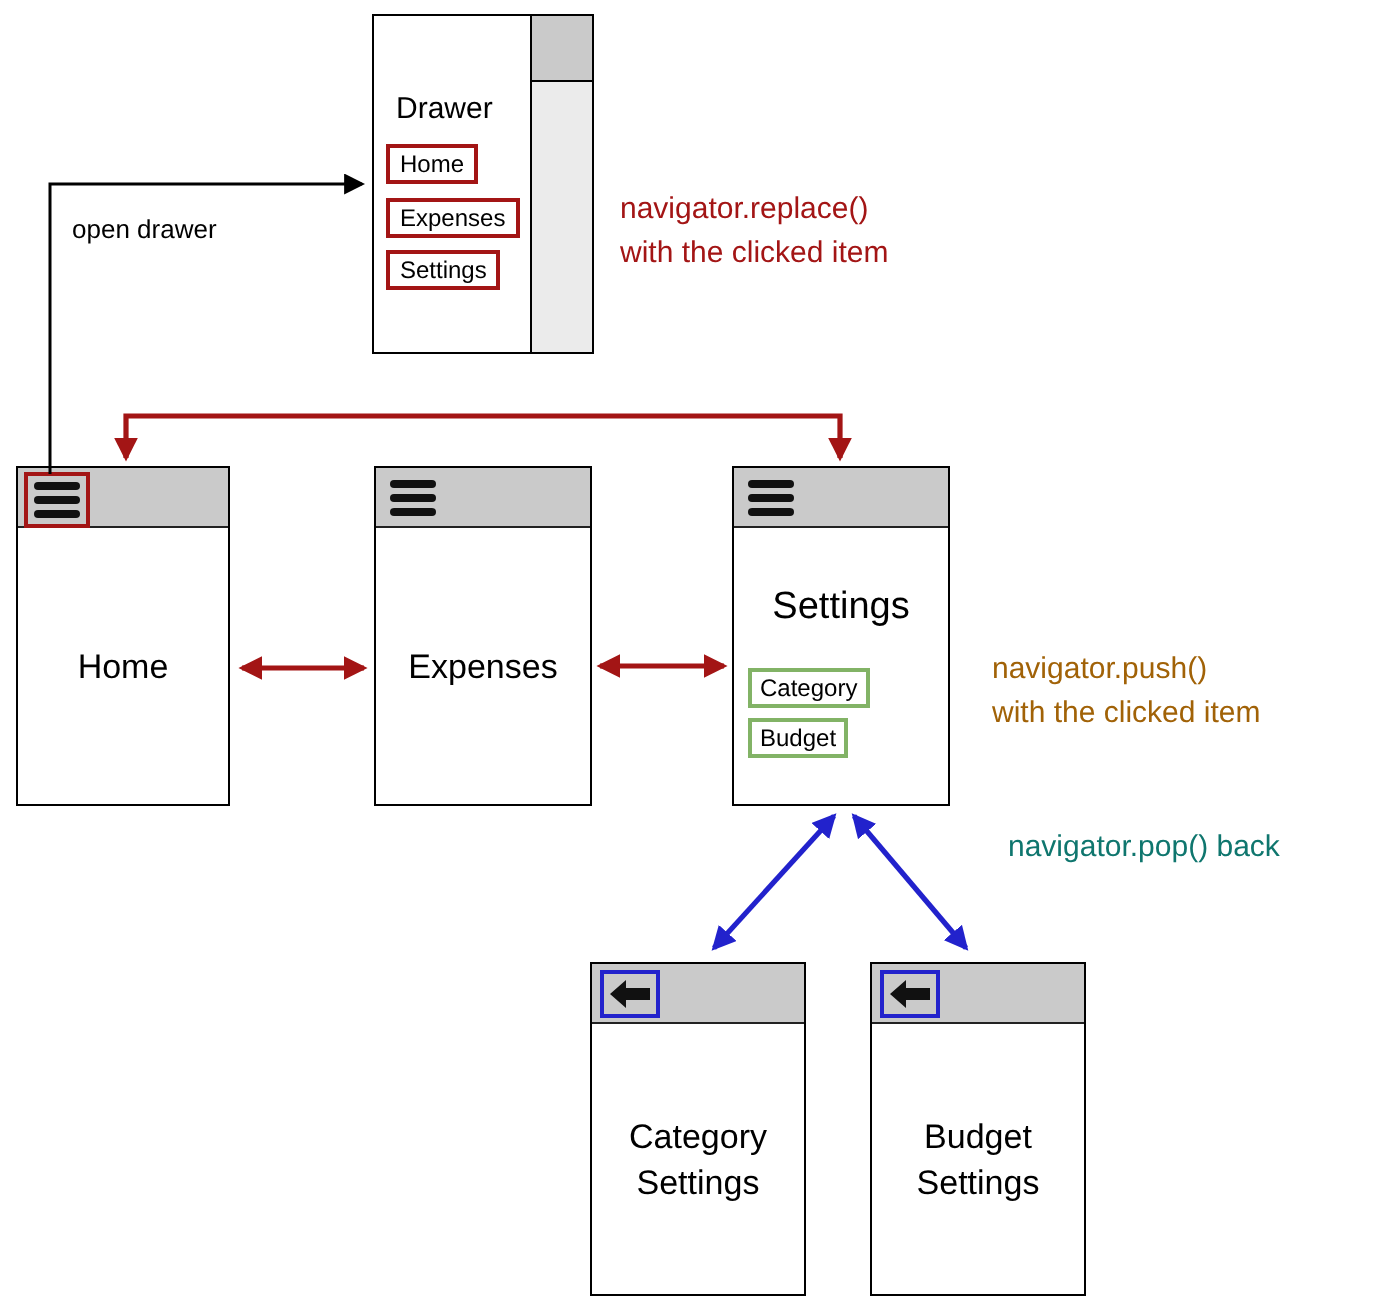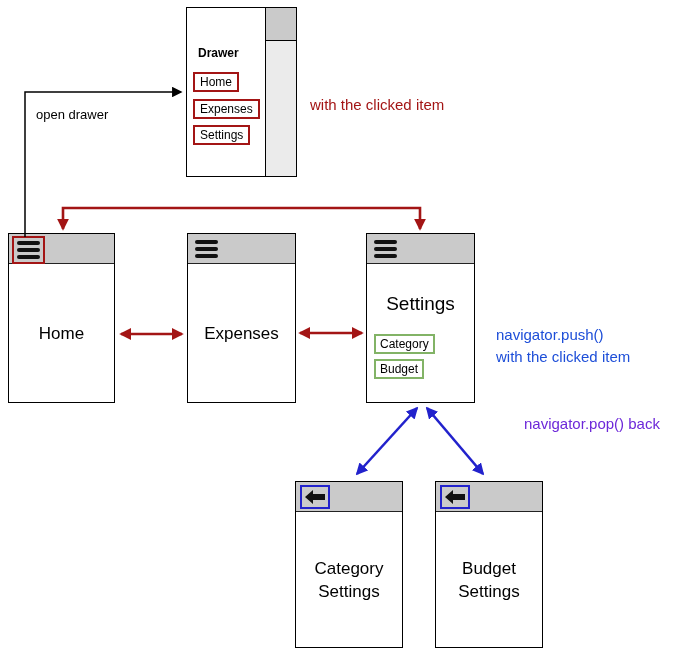--- a/index.html
+++ b/index.html
@@ -20,32 +20,32 @@
   .menu-redbox{position:absolute;left:3px;top:2px;border:2px solid #a31515;padding:3px 3px;background:transparent;}
   
   .back-box{position:absolute;left:4px;top:3px;border:2px solid #2222cc;width:26px;height:20px;
     display:flex;align-items:center;justify-content:center;background:transparent;}
   
   #drawer{position:absolute;left:186px;top:7px;width:111px;height:170px;background:#fff;
     border:1px solid #000;box-sizing:border-box;}
   #drawer-strip{position:absolute;right:0;top:0;bottom:0;width:30px;border-left:1px solid #000;}
   #drawer-strip .strip-appbar{height:32px;background:#cacaca;border-bottom:1px solid #000;}
   #drawer-strip .strip-body{position:absolute;top:33px;left:0;right:0;bottom:0;background:#ebebeb;}
-  .drawer-title{position:absolute;left:11px;top:38px;font-size:12px;font-weight:bold;}
+  .drawer-title{position:absolute;left:11px;top:38px;font-size:15px;font-weight:normal;}
   .drawer-item{position:absolute;left:6px;border:2px solid #a31515;background:#fff;
     padding:1px 5px;font-size:12px;line-height:14px;}
   
   .settings-title{margin-top:29px;font-size:19px;text-align:center;}
   .green-btn{position:absolute;left:7px;border:2px solid #82b366;background:#fff;
     padding:1px 4px;font-size:12px;line-height:14px;}
   
   .note{position:absolute;font-size:15px;line-height:22px;white-space:nowrap;}
   .note-red{color:#a31515;}
-  .note-green{color:#1d4ed8;}
-  .note-blue{color:#6d28d9;margin-left:20px;}
+  .note-green{color:#a16207;}
+  .note-blue{color:#0f766e;}
   .note-link{font-style:italic;text-decoration:underline;}
   .small-label{position:absolute;font-size:13px;color:#000;white-space:nowrap;margin-top:40px;}
   
   #connectors{position:absolute;left:0;top:0;pointer-events:none;}
 </style>
 </head>
 <body>
 
 <div id="canvas">
 
@@ -56,20 +56,21 @@
     </div>
     <div class="drawer-title">Drawer</div>
     <div class="drawer-item" style="top:64px;">Home</div>
     <div class="drawer-item" style="top:91px;">Expenses</div>
     <div class="drawer-item" style="top:117px;">Settings</div>
   </div>
 
   <div class="small-label" style="left:36px;top:67px;">open drawer</div>
 
   <div class="note note-red" style="left:310px;top:94px;">
+    <div>navigator.replace()</div>
     <div>with the clicked item</div>
   </div>
   <div class="note note-green" style="left:496px;top:324px;">
     <div>navigator.push()</div>
     <div>with the clicked item</div>
   </div>
   <div class="note note-blue" style="left:504px;top:413px;">
     <div>navigator.pop() back</div>
   </div>
 

